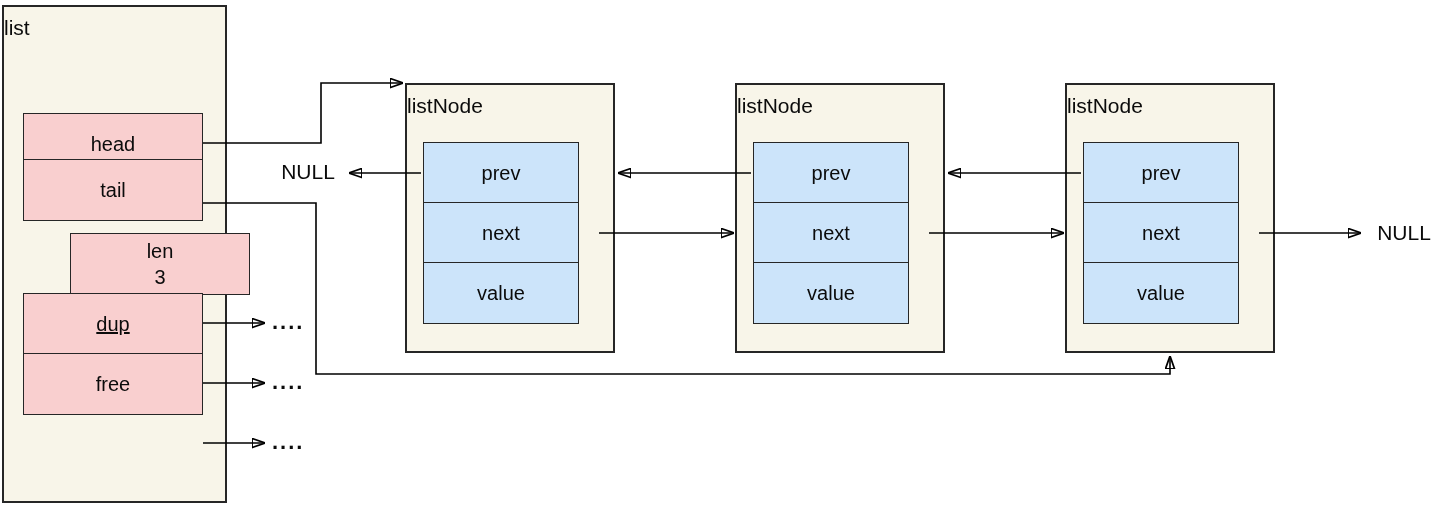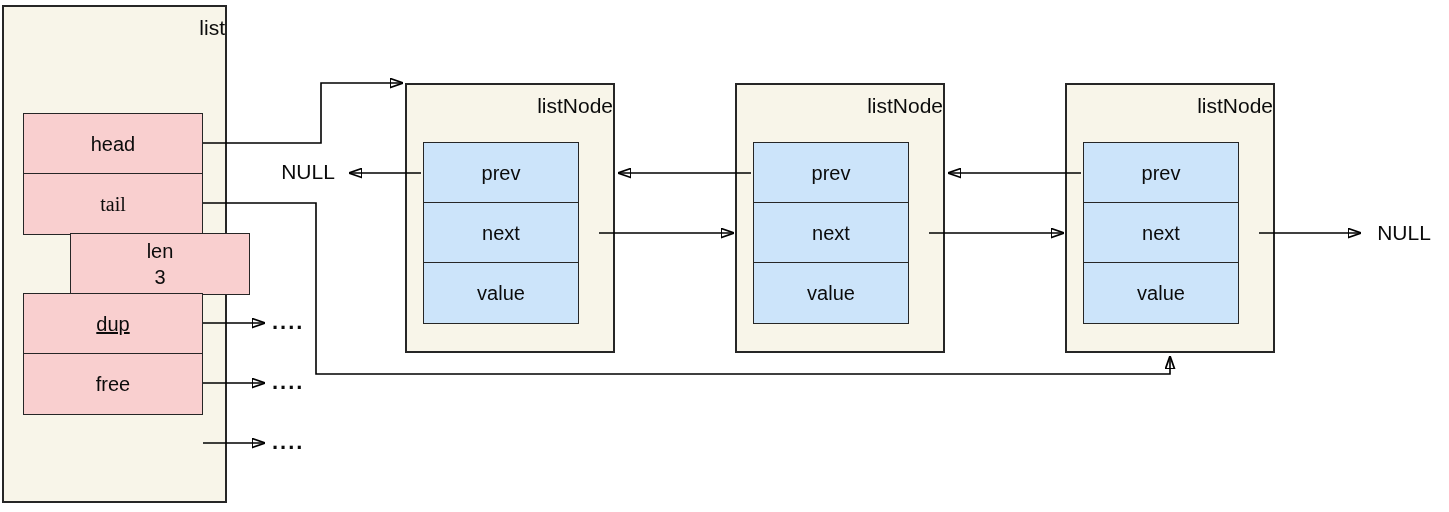--- a/index.html
+++ b/index.html
@@ -35,21 +35,21 @@
   }
   .box {
     position: absolute;
     background: var(--container-fill);
     border: 2px solid var(--border);
   }
   .box-title {
     position: absolute;
     left: 0; right: 0;
     top: 9px;
-    text-align: right;
+    text-align: left;
     font-size: 21px;
     white-space: nowrap;
   }
   .field {
     position: absolute;
     border: 1.5px solid var(--border);
     display: flex;
     flex-direction: column;
     align-items: center;
     justify-content: center;
@@ -110,21 +110,21 @@
     <path d="M203 323 H264" marker-end="url(#ah)"></path>
     <path d="M203 383 H264" marker-end="url(#ah)"></path>
     <path d="M203 443 H264" marker-end="url(#ah)"></path>
   </svg>
 
   <div class="box" style="left:2px;top:5px;width:225px;height:498px;">
     <div class="box-title">list</div>
     <div class="field list-field" style="top:106px;">
       <span>head</span>
     </div>
-    <div class="field list-field" style="top:166px;font-family:Liberation Serif, serif;">
+    <div class="field list-field" style="top:152px;">
       <span>tail</span>
     </div>
     <div class="field list-field" style="top:226px;margin-left:47px;">
       <span>len</span>
       <span>3</span>
     </div>
     <div class="field list-field" style="top:286px;text-decoration:underline;">
       <span>dup</span>
     </div>
     <div class="field list-field" style="top:346px;">

